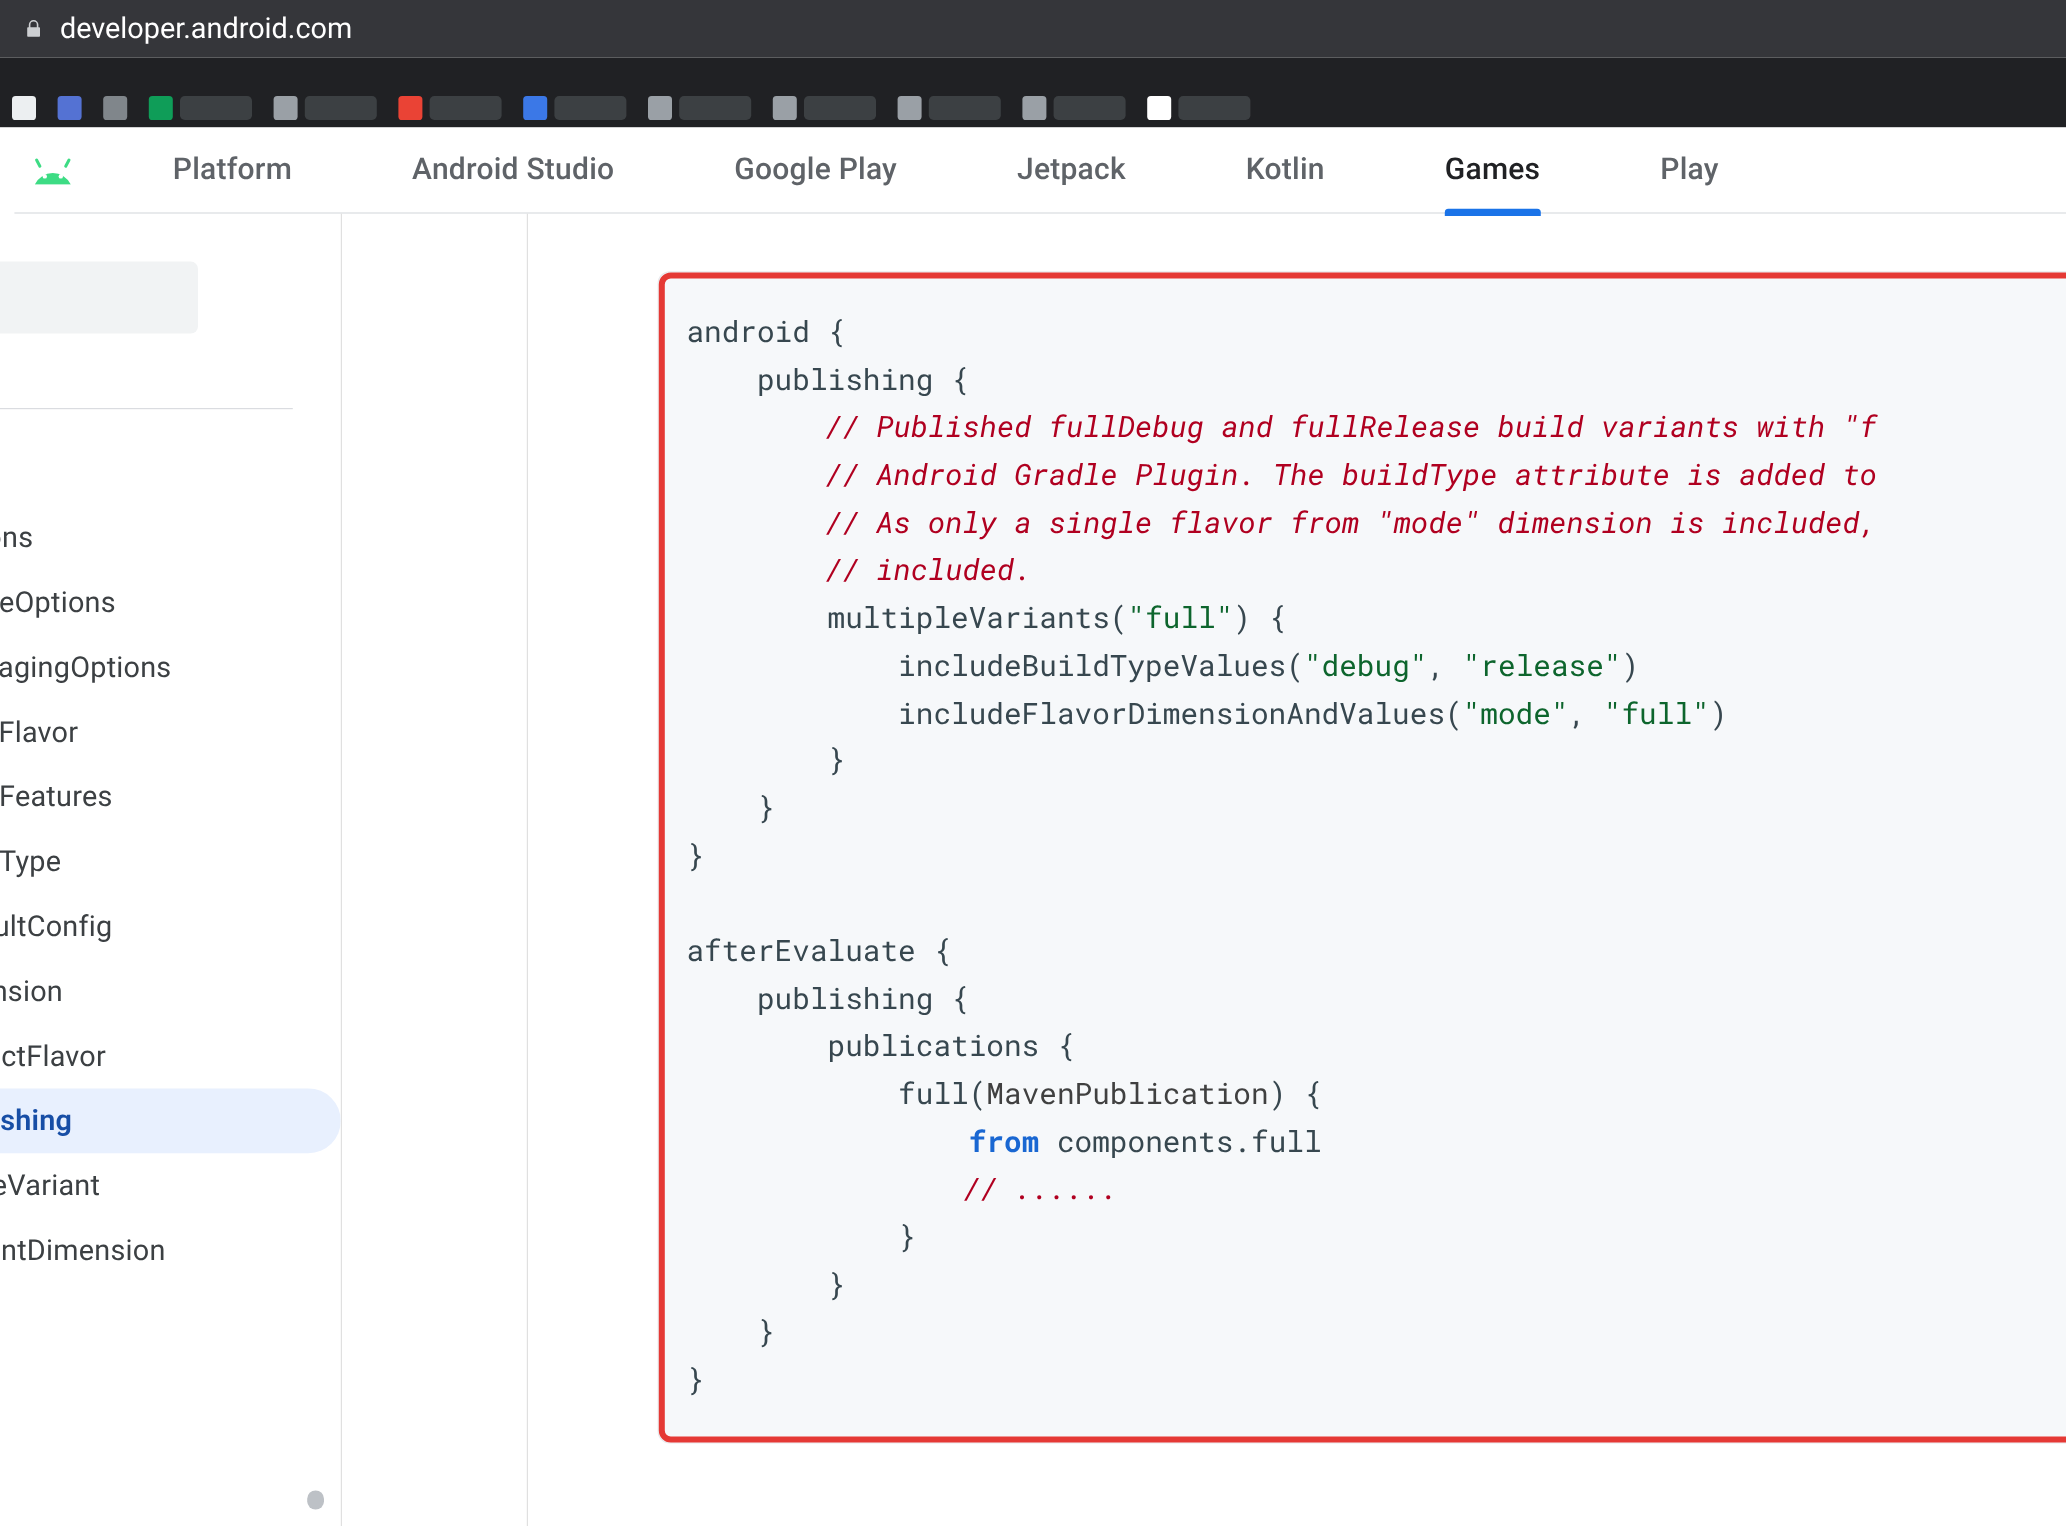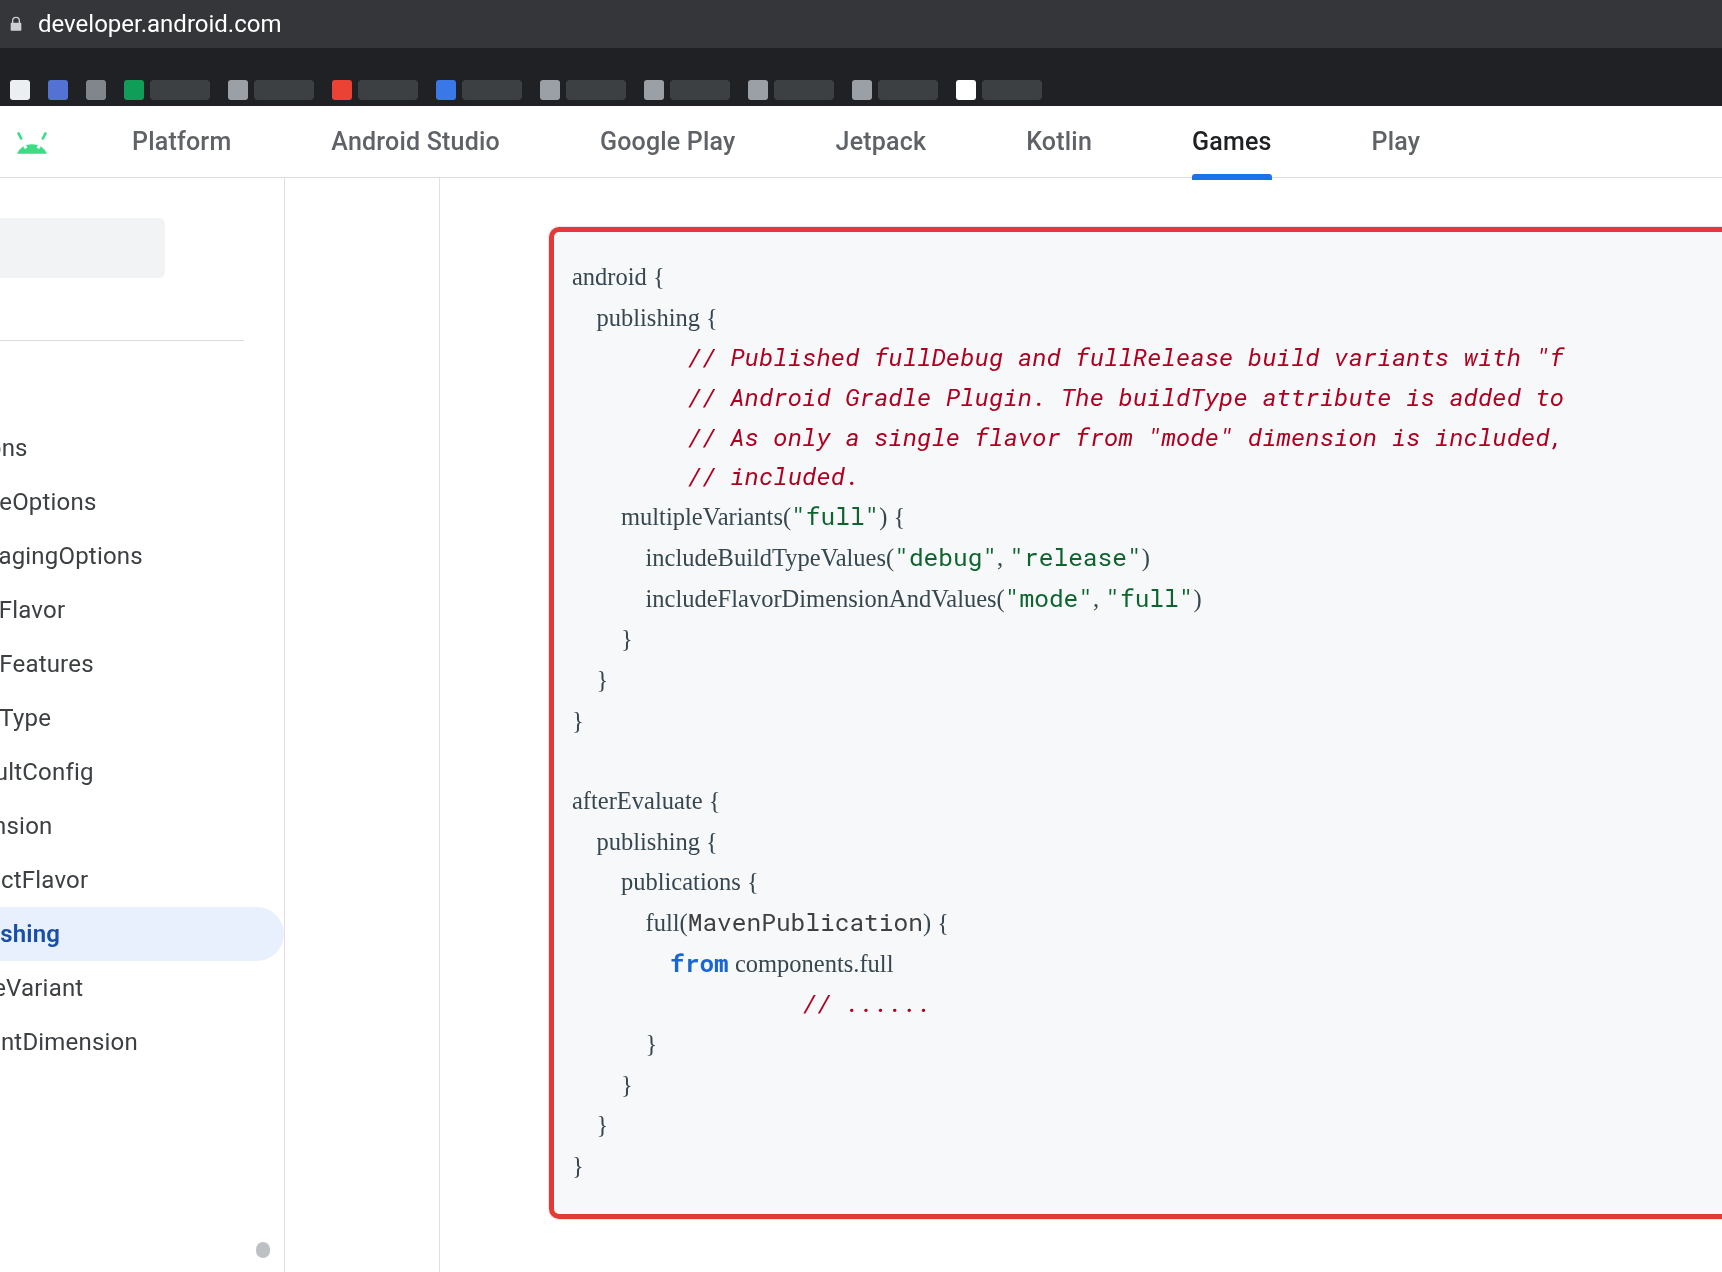--- a/index.html
+++ b/index.html
@@ -1,39 +1,39 @@
 <!DOCTYPE html>
 <html><head>
 <meta charset="utf-8">
 <style>
 * { box-sizing: border-box; margin: 0; padding: 0; }
 html, body { width: 1722px; height: 1272px; font-family: "Roboto", "Helvetica Neue", Arial, sans-serif; background: #fff; overflow: hidden; }
 
 
-.browser-top { background: #35363a; height: 48px; display: flex; align-items: center; padding: 0 8px; color: #e8eaed; font-size: 24px; }
+.browser-top { background: #35363a; height: 48px; display: flex; align-items: center; padding: 0 20px; color: #e8eaed; font-size: 24px; }
 .lock-icon { width: 16px; height: 20px; margin-right: 14px; opacity: .85; }
 .url-domain { color: #fff; }
 .url-path { color: #9aa0a6; }
 
 
 .bookmarks-bar { background: #202124; height: 58px; display: flex; align-items: flex-end; padding: 0 10px 2px; gap: 18px; }
 .bookmark { height: 28px; display: flex; align-items: center; gap: 6px; }
 .fav { width: 20px; height: 20px; border-radius: 3px; }
 .fav.a{background:#eceff1}
 .fav.b{background:#5472d3}
 .fav.c{background:#80868b}
 .fav.d{background:#0f9d58}
 .fav.e{background:#ea4335}
 .fav.f{background:#3b78e7}
 .fav.g{background:#9aa0a6}
 .fav.i{background:#fff}
 .fav.h{width:60px;background:#3c4043;border-radius:4px}
 
 
-.primary-nav { height: 72px; display: flex; align-items: center; padding-left: 12px; border-bottom: 1px solid #dadce0; position: relative; }
+.primary-nav { height: 72px; display: flex; align-items: center; padding-left: 12px; border-bottom: 1px solid #dadce0; position: relative; margin-left: 12px; }
 .android-mark { width: 40px; height: 24px; margin-right: 80px; }
 .nav-item { font-size: 25px; color: #5f6368; font-weight: 500; margin-right: 100px; cursor: pointer; letter-spacing: .2px; position: relative; }
 .nav-item.active { color: #202124; }
 .nav-item.active::after { content:""; position:absolute; left:0; right:0; bottom:-24px; height:6px; background:#1a73e8; border-radius:3px 3px 0 0; }
 
 
 .content-area { display: flex; height: calc(100% - 48px - 58px - 72px); position: relative; }
 
 
 .sidebar { flex: 0 0 285px; border-right: 1px solid #e0e0e0; height: 100%; overflow: hidden; }
@@ -48,21 +48,21 @@
 
 
 .main { flex: 1; padding: 48px 0 0 108px; }
 .code-card { width: 1200px; background:#f6f8fa; border:1px solid #e8eaed; border-radius:10px; }
 .code-highlight { border: 5px solid #e53935; border-radius: 10px; padding: 24px 18px 28px; }
 pre.code { font-family: "Roboto Mono", Menlo, Consolas, monospace; font-size: 24.5px; line-height: 1.62; color:#37474f; white-space: pre; overflow:hidden; }
 .tok-kw     { color:#1967d2;font-weight:bold; }   
 .tok-type   { color:#404040; }   
 .tok-str    { color:#0d652d; }   
 .tok-cmt    { color:#b00020;font-style:italic; }   
-.tok-id     { color:#37474f;font-family:Liberation Serif, serif; }
+.tok-id     { color:#37474f; }
 </style>
 </head>
 <body>
 
 <div class="browser-top">
   <svg class="lock-icon" viewBox="0 0 24 24" fill="#e8eaed">
       <path d="M6 10V7a6 6 0 1 1 12 0v3h1a1 1 0 0 1 1 1v10a1 1 0 0 1-1 1H5a1 1 0 0 1-1-1V11a1 1 0 0 1 1-1h1zm2 0h8V7a4 4 0 1 0-8 0v3z"></path>
     </svg>
   <span class="url-domain">developer.android.com</span>
 </div>

